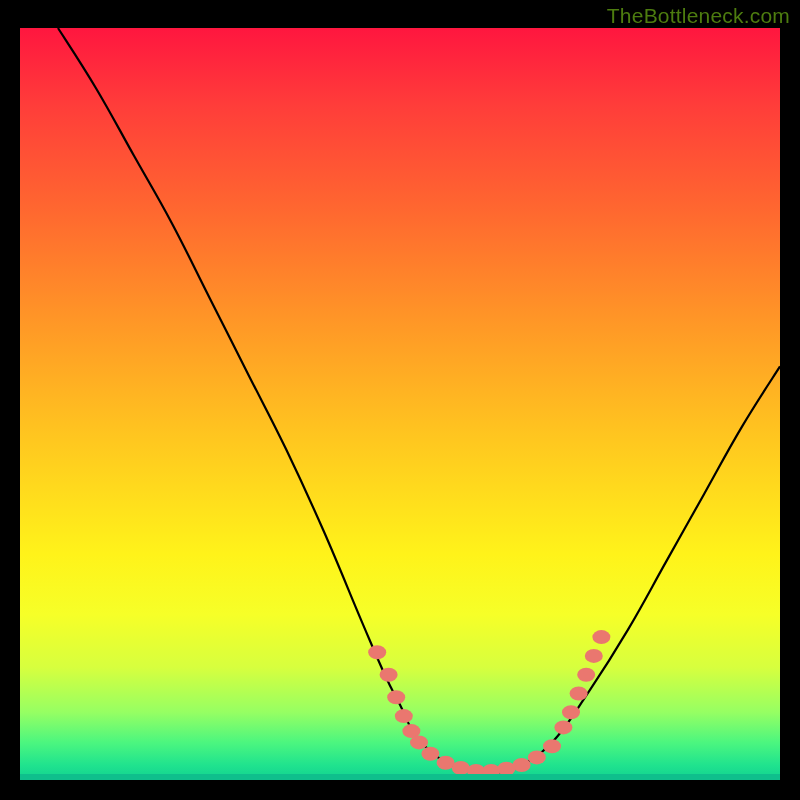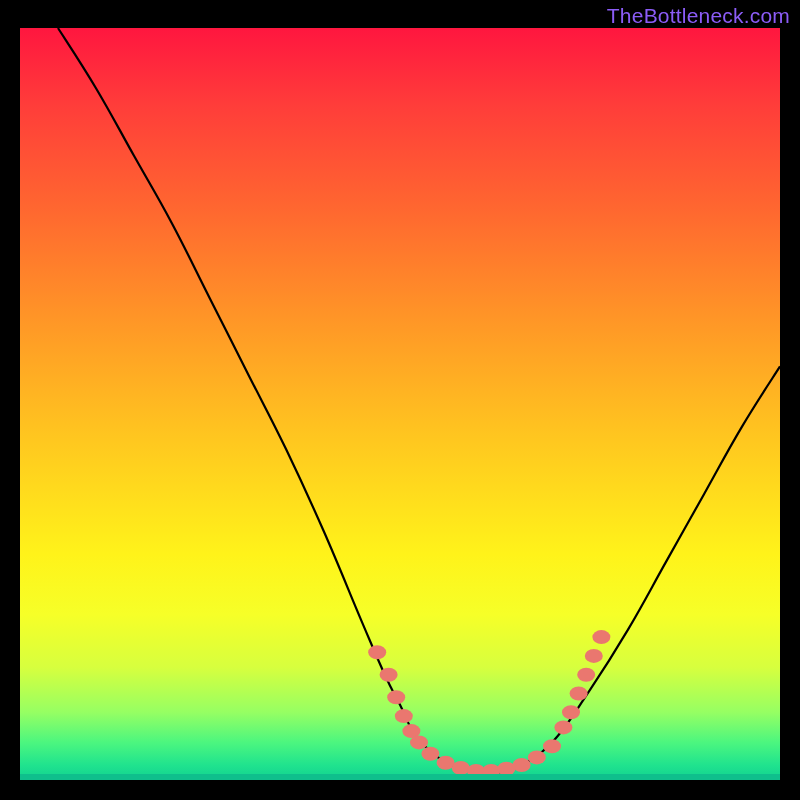--- a/index.html
+++ b/index.html
@@ -14,21 +14,21 @@
   .frame {
     position: relative;
     width: 800px;
     height: 800px;
     background: #000;
   }
   .watermark {
     position: absolute;
     top: 4px;
     right: 10px;
-    color: #8b5cf6;
+    color: #4d7c0f;
     font-size: 21px;
     letter-spacing: 0.2px;
     font-weight: 500;
     z-index: 10;
   }
   .plot-area {
     position: absolute;
     left: 20px;
     top: 28px;
     width: 760px;

